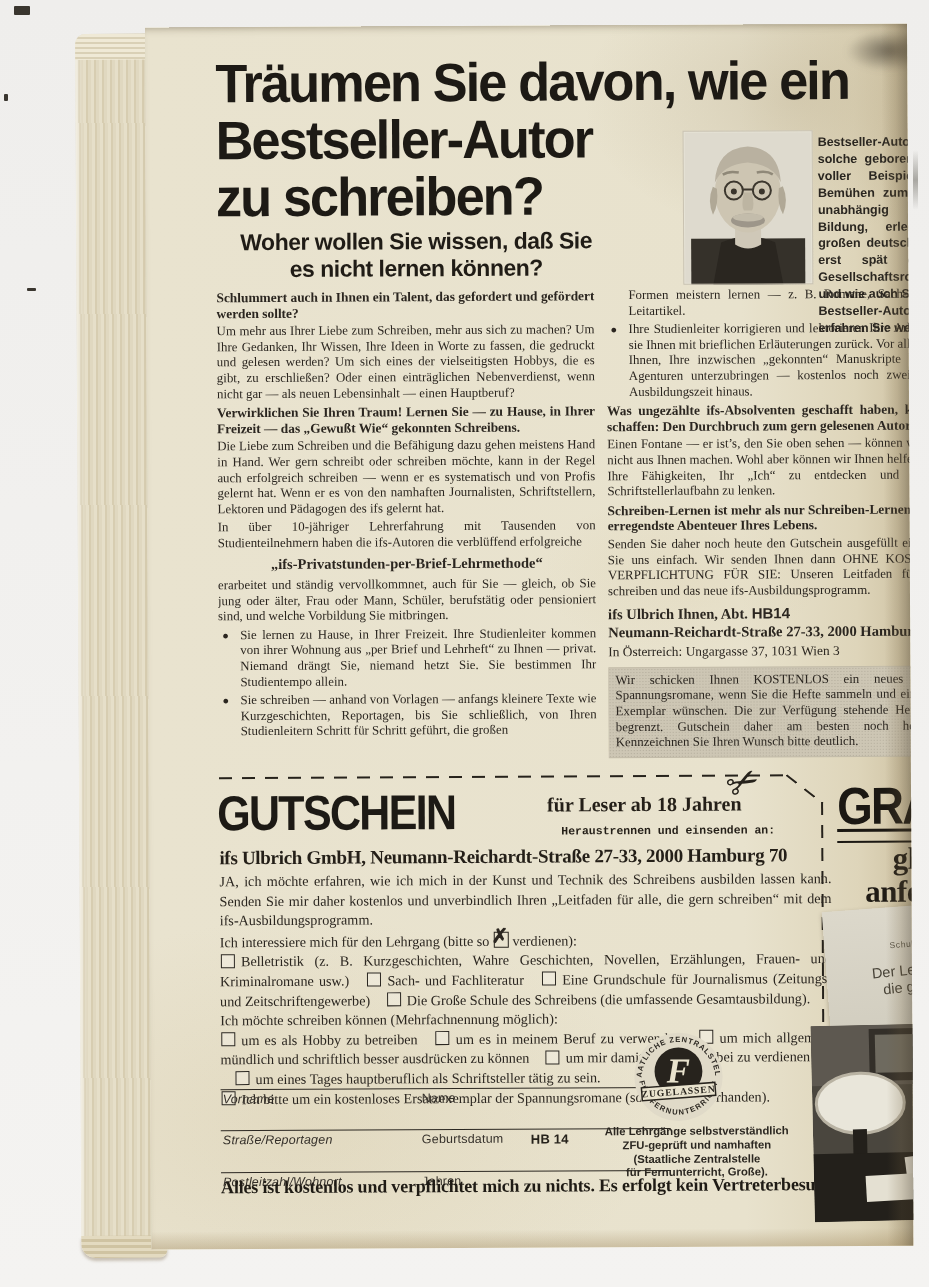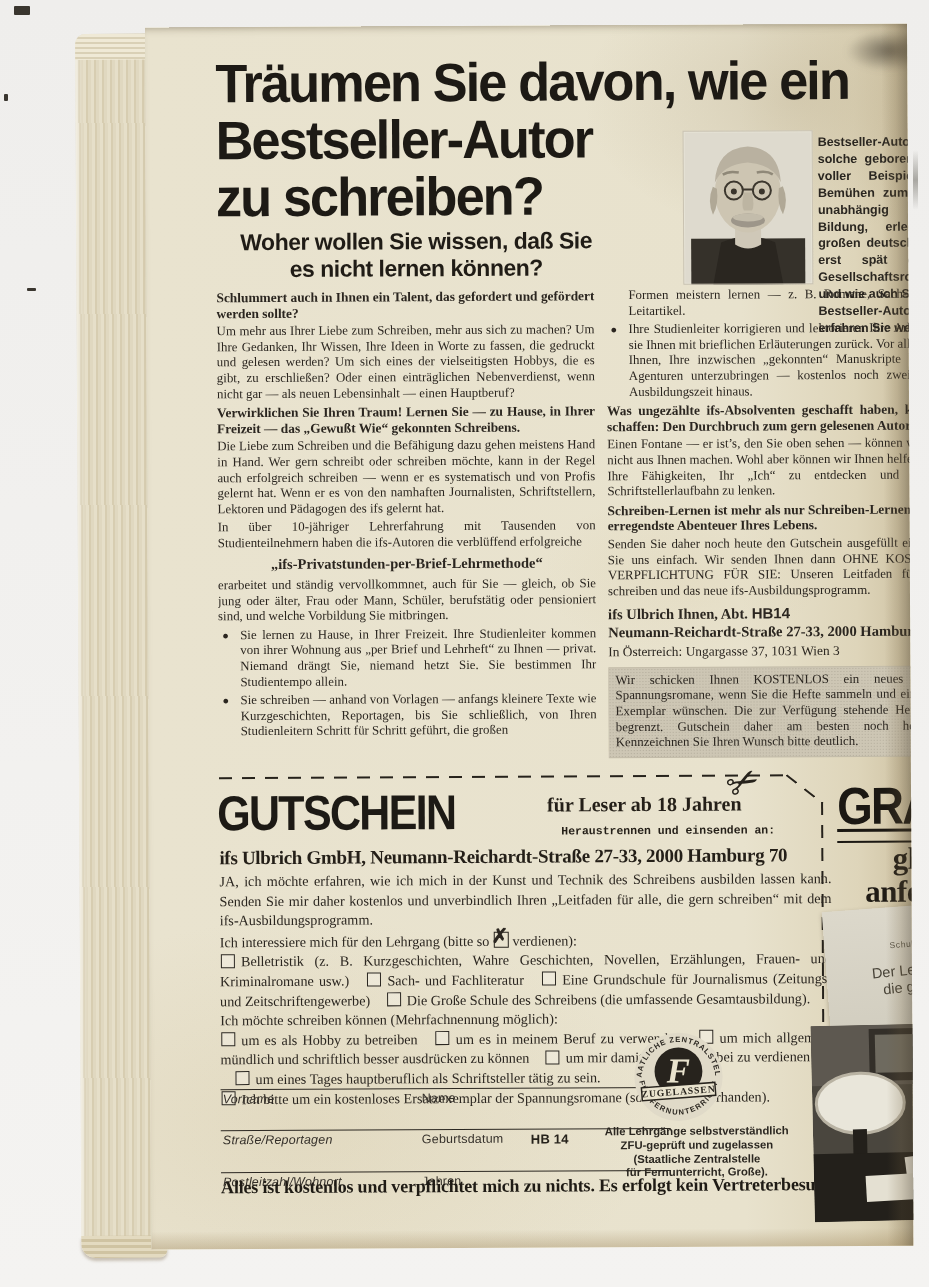--- a/index.html
+++ b/index.html
@@ -229,21 +229,21 @@
           <circle cx="50" cy="44" r="26" fill="#27231d"></circle>
           <text x="50" y="56" text-anchor="middle" font-family="Liberation Serif, serif" font-style="italic" font-weight="bold" font-size="38" fill="#e8e2cd">F</text>
           <g transform="rotate(-4 50 66)">
             <rect x="10" y="59" width="80" height="14" fill="#e8e2cd" stroke="#27231d" stroke-width="1.6"></rect>
             <text x="50" y="69.5" text-anchor="middle" font-family="Liberation Serif, serif" font-size="10.5" font-weight="bold" letter-spacing="1" fill="#27231d">ZUGELASSEN</text>
           </g>
         </svg>
       </div>
       <div class="zfu">
         <div>Alle Lehrgänge selbstverständlich</div>
-        <div>ZFU-geprüft und zugelassen</div>
+        <div>ZFU-geprüft und namhaften</div>
         <div>(Staatliche Zentralstelle</div>
         <div>für Fernunterricht, Große).</div>
       </div>
 
       <div class="gratis">GRATIS</div>
       <div class="gratis-rule"></div>
       <div class="cta">
         <div>gleich</div>
         <div>anfordern</div>
       </div>

